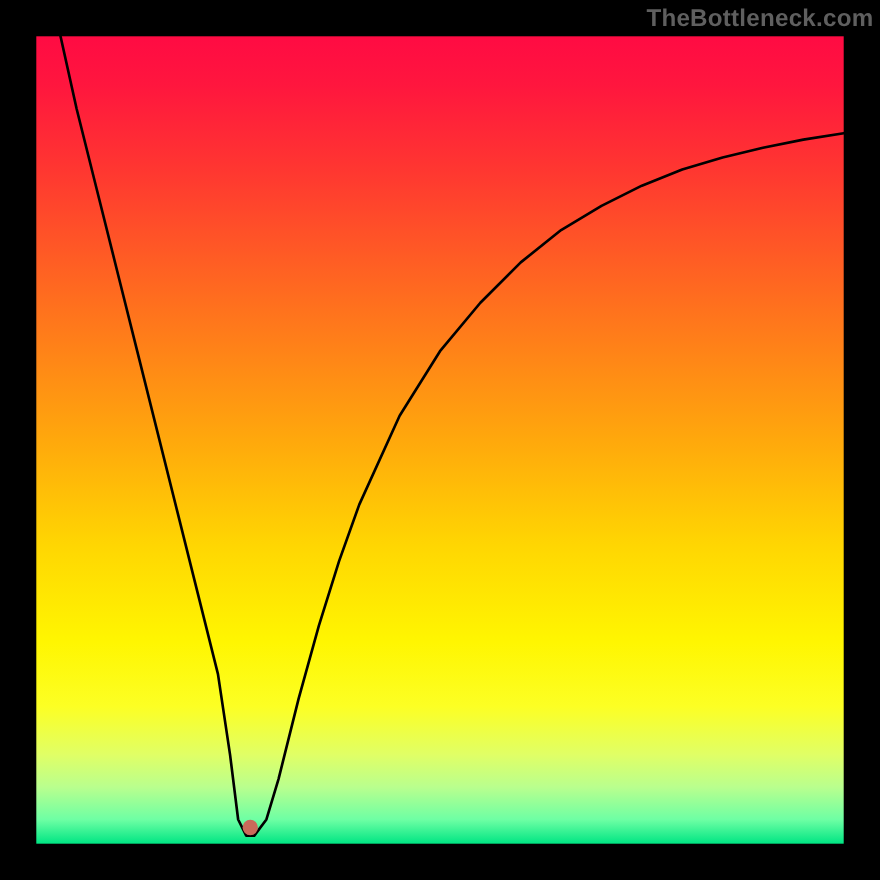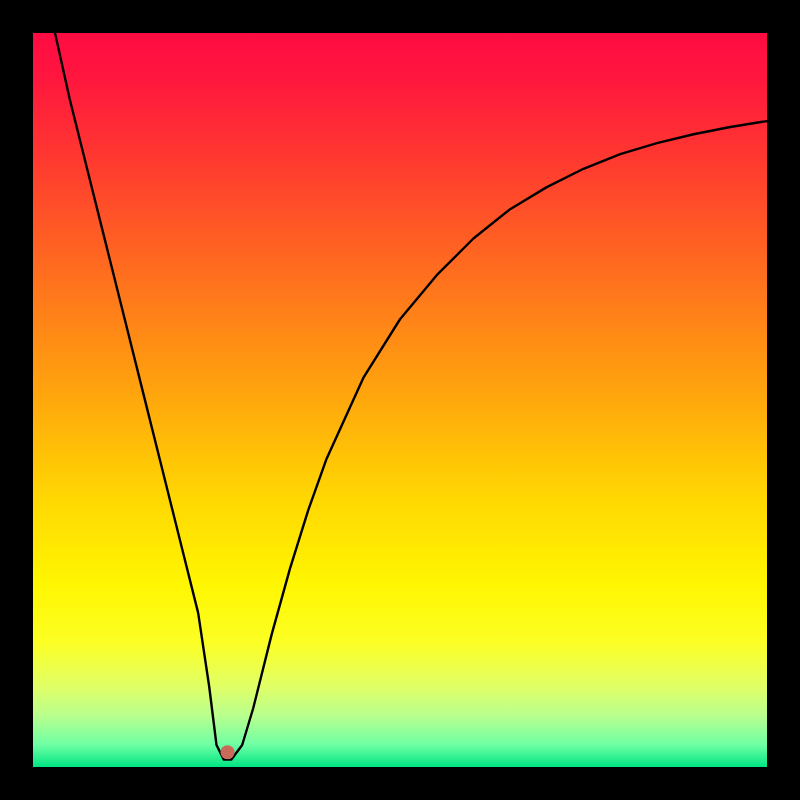--- a/index.html
+++ b/index.html
@@ -64,13 +64,14 @@
 
 <div class="frame">
 
   <div class="plot">
     <svg class="curve" viewBox="0 0 734 734" preserveAspectRatio="none">
       <path fill="none" stroke="#000" stroke-width="2.4" stroke-linejoin="round" stroke-linecap="round" d="M22.02 0.00 L36.70 66.06 L55.05 139.46 L73.40 212.86 L91.75 286.26 L110.10 359.66 L128.45 433.06 L146.80 506.46 L165.15 579.86 L176.16 653.26 L183.50 711.98 L190.84 726.66 L198.18 726.66 L209.19 711.98 L220.20 675.28 L238.55 601.88 L256.90 535.82 L275.25 477.10 L293.60 425.72 L330.30 344.98 L367.00 286.26 L403.70 242.22 L440.40 205.52 L477.10 176.16 L513.80 154.14 L550.50 135.79 L587.20 121.11 L623.90 110.10 L660.60 101.29 L697.30 93.95 L734.00 88.08"></path>
       <circle r="7.0" fill="#c96a5a" cx="194.51" cy="719.32"></circle>
     </svg>
   </div>
 
+  <div class="watermark">TheBottleneck.com</div>
 </div>
 
 </body></html>

